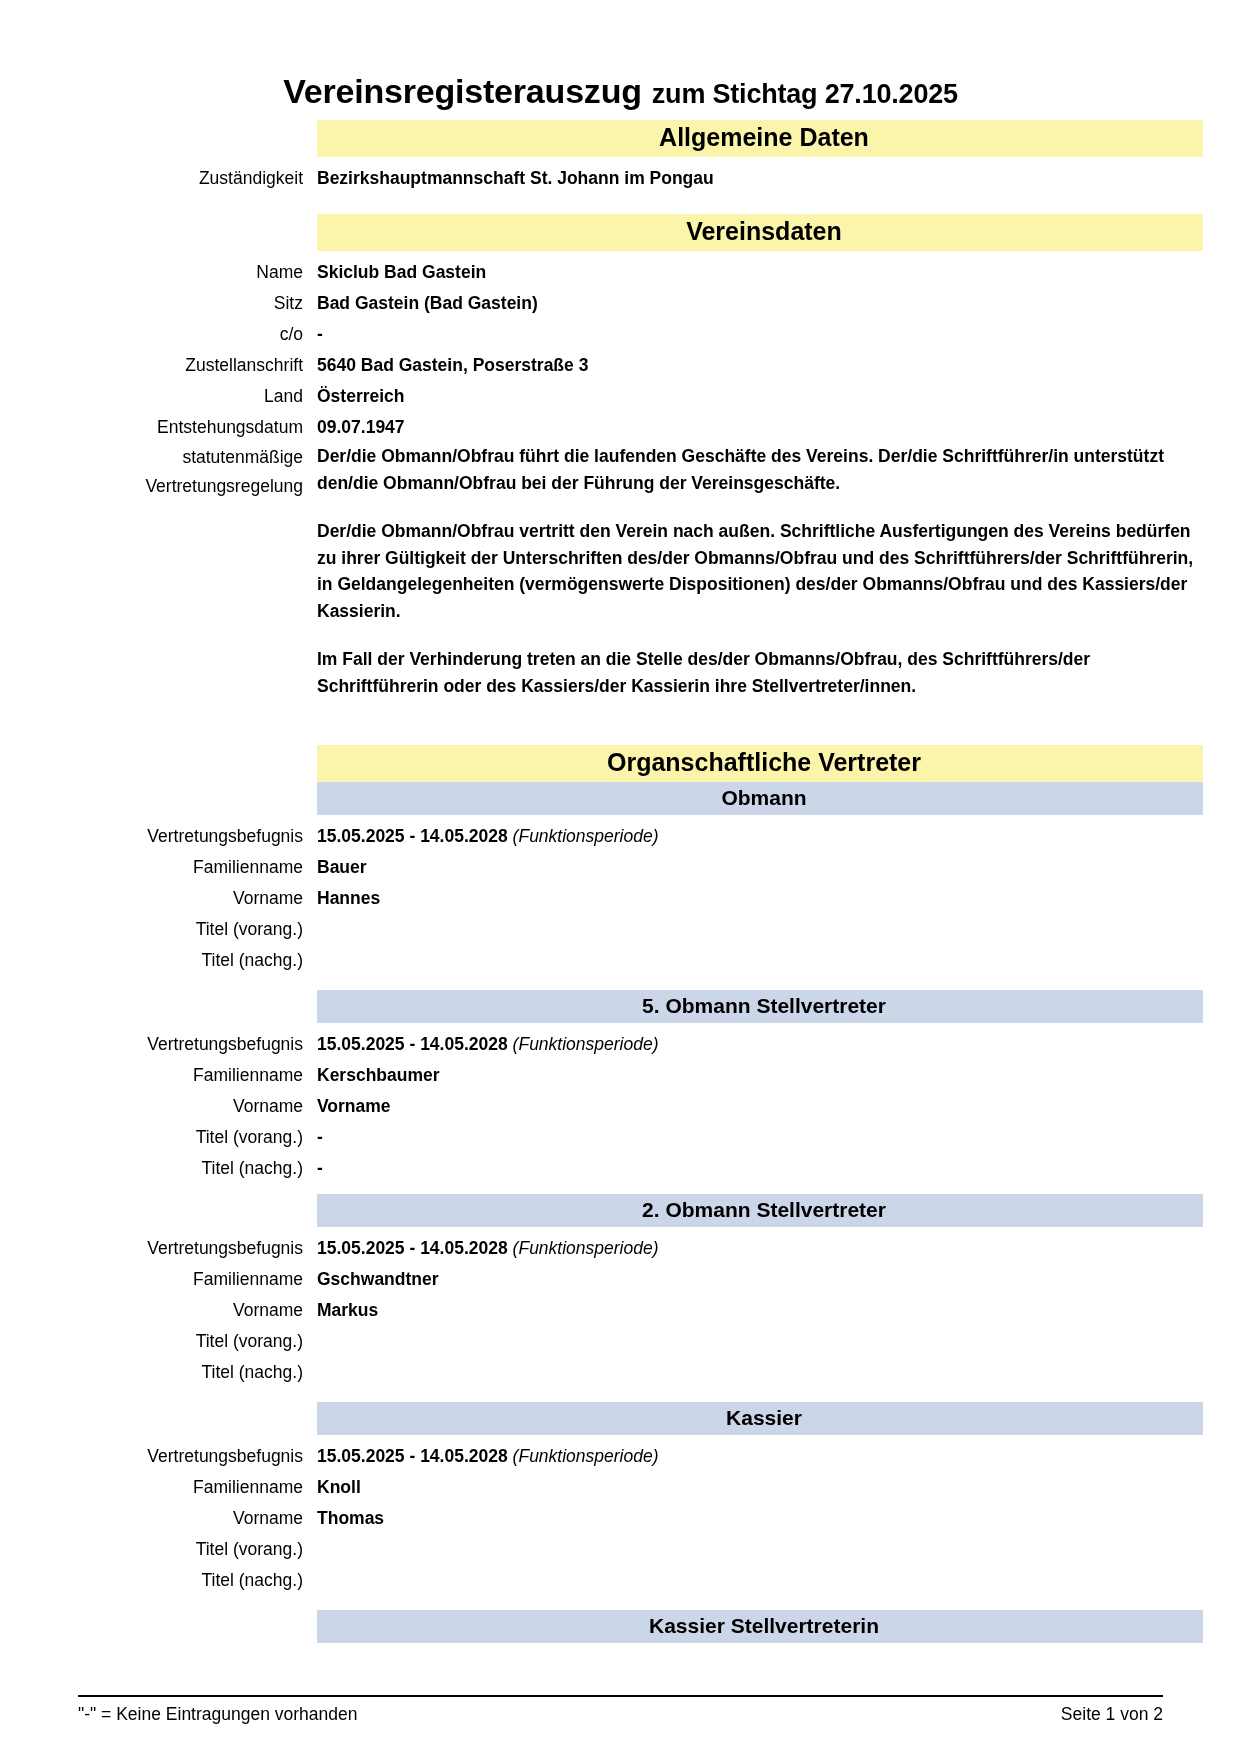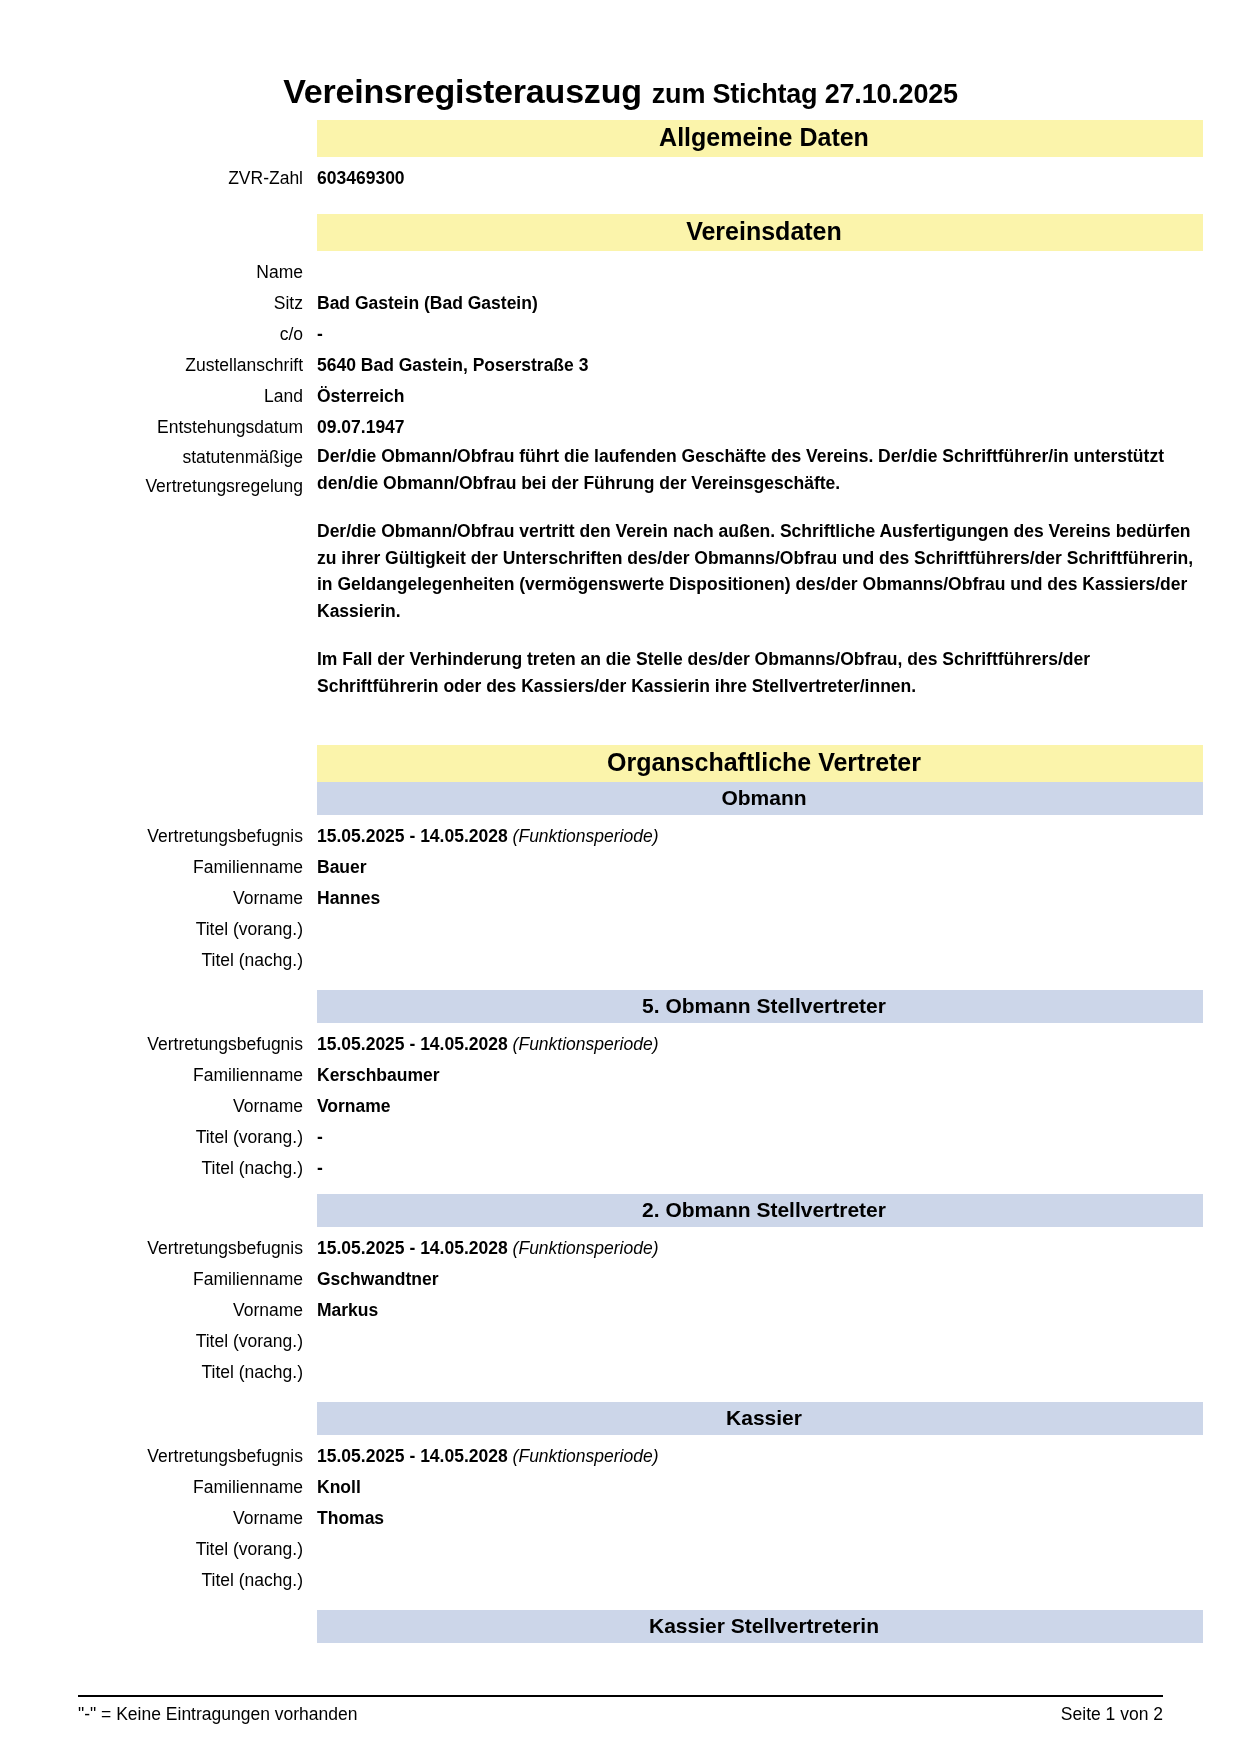--- a/index.html
+++ b/index.html
@@ -126,31 +126,32 @@
 
   <div class="title-row">
     <span class="title-main">Vereinsregisterauszug</span><span class="title-sub">zum Stichtag 27.10.2025</span>
   </div>
 
   <div class="rows">
 
     <div class="band band-yellow">Allgemeine Daten</div>
     <div class="sp6"></div>
     <div class="row">
-      <div class="lbl">ZVR-Zahl</div>
-      <div class="val">603469300</div>
+      <div class="lbl">Zuständigkeit</div>
+      <div class="val">Bezirkshauptmannschaft St. Johann im Pongau</div>
     </div>
 
     <div class="sp20"></div>
 
     <div class="band band-yellow">Vereinsdaten</div>
     <div class="sp6"></div>
 
     <div class="row">
       <div class="lbl">Name</div>
+      <div class="val">Skiclub Bad Gastein</div>
     </div>
     <div class="row">
       <div class="lbl">Sitz</div>
       <div class="val">Bad Gastein (Bad Gastein)</div>
     </div>
     <div class="row">
       <div class="lbl">c/o</div>
       <div class="val">-</div>
     </div>
     <div class="row">

